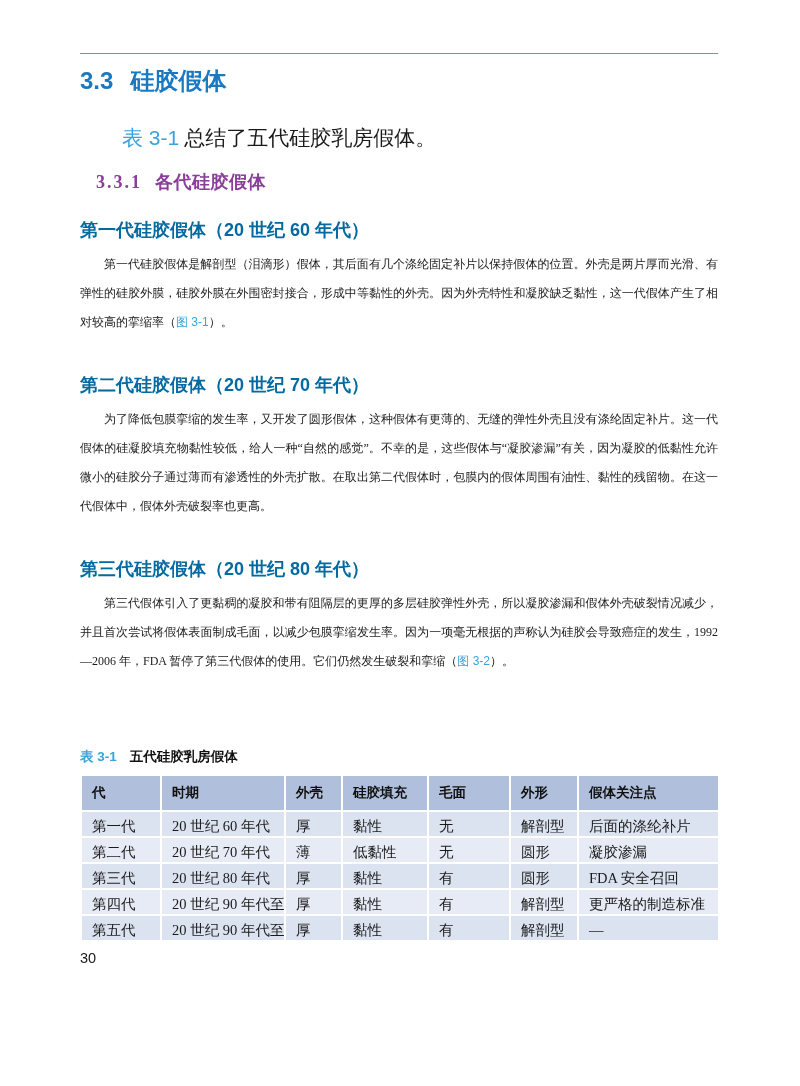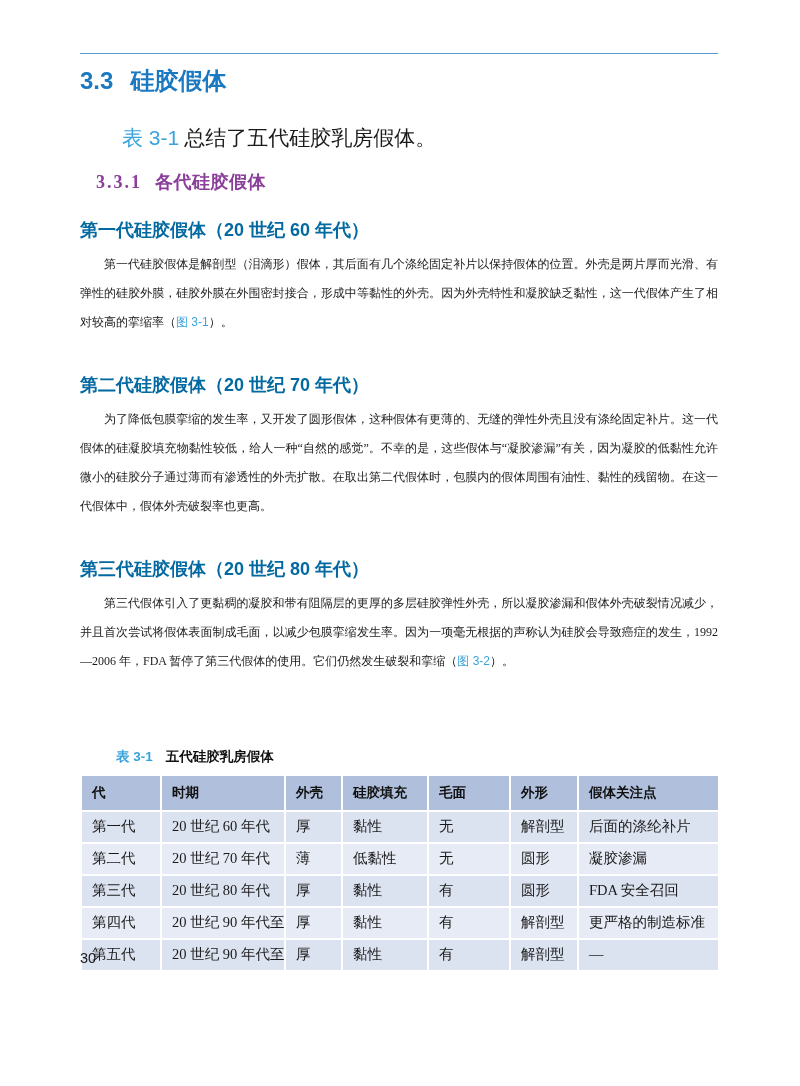--- a/index.html
+++ b/index.html
@@ -88,21 +88,20 @@
   }
 
   
   .table-block { margin-top: 72px; }
   .tbl-caption {
     font-family: "Liberation Sans", "DejaVu Sans", sans-serif;
     font-weight: bold;
     font-size: 13.5px;
     color: #111;
     margin-bottom: 8px;
-    margin-left: 36px;
   }
   .tbl-caption .cap-label { color: #39a3dc; margin-right: 13px; }
   table.implant-table {
     width: 100%;
     table-layout: fixed;
     border-collapse: collapse;
   }
   table.implant-table th, table.implant-table td {
     border: 2px solid #ffffff;
     text-align: left;
@@ -113,21 +112,21 @@
     background: #b0c0dc;
     font-family: "Liberation Sans", "DejaVu Sans", sans-serif;
     font-weight: bold;
     font-size: 13.5px;
     color: #101010;
     padding: 8px 6px 8px 10px;
   }
   table.implant-table td {
     background: #dce3f0;
     font-size: 14.5px;
-    padding: 5px 6px 6px 10px;
+    padding: 5px 6px 0 10px;
   }
   table.implant-table tbody tr:nth-child(even) td { background: #e7ebf6; }
 
   
   .page-number {
     position: absolute;
     left: 80px;
     top: 950px;
     font-family: "Liberation Sans", "DejaVu Sans", sans-serif;
     font-size: 14.5px;

